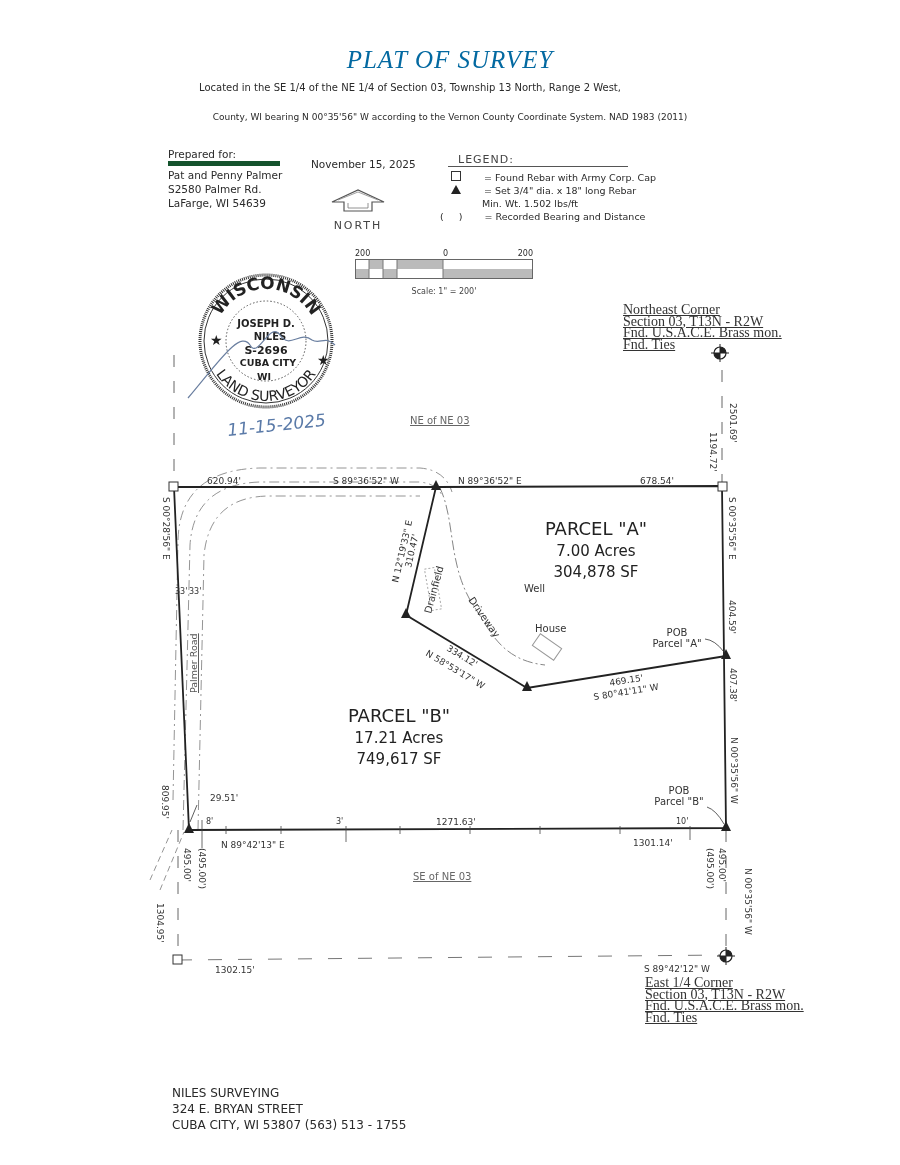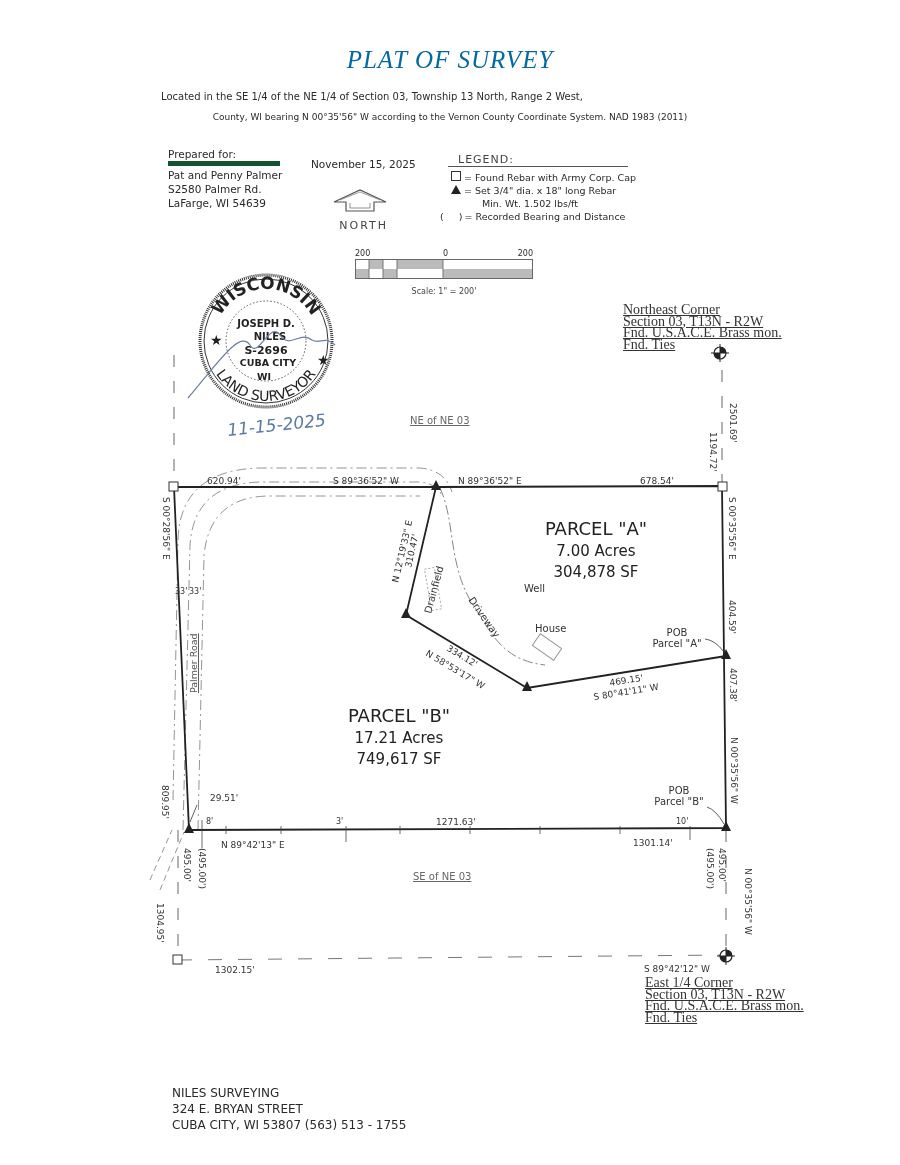--- a/index.html
+++ b/index.html
@@ -1,30 +1,30 @@
 <!DOCTYPE html>
 <html><head>
 <meta charset="utf-8">
 <style>
   html, body { margin: 0; padding: 0; background: #ffffff; }
   body { width: 900px; height: 1165px; position: relative; overflow: hidden; font-family: "DejaVu Sans", sans-serif; color: #2a2a2a; }
   .abs { position: absolute; }
   .title { left: 0; width: 900px; top: 46px; text-align: center; font-family: "Liberation Serif", serif; font-style: italic; font-size: 25px; letter-spacing: 1px; color: #0369a1; }
-  .loc { left: 0; width: 744px; top: 90px; text-align: center; font-size: 10px; line-height: 14px; }
+  .loc { left: 0; width: 744px; top: 81px; text-align: center; font-size: 10px; line-height: 14px; padding-left: 38px; }
   .bear { left: 0; width: 900px; top: 111px; text-align: center; font-size: 9px; line-height: 12px; }
   .prep { left: 168px; top: 147px; font-size: 10.5px; line-height: 14px; }
   .prep .hdr { border-bottom: 5px solid #14532d; display: inline-block; width: 112px; margin-bottom: 2px; }
   .date { left: 311px; top: 158px; font-size: 10.5px; }
   .legend { left: 448px; top: 153px; font-size: 9.5px; line-height: 13px; }
   .legend .lhdr { font-size: 11px; letter-spacing: 1px; border-bottom: 1px solid #555; width: 170px; padding-left: 10px; margin-bottom: 4px; color: #444; }
-  .legend .row { display: flex; align-items: center; }
+  .legend .row { display: flex; align-items: center; gap: 20px; }
   .legend .sym { width: 16px; display: inline-block; text-align: center; }
   .sq { display: inline-block; width: 8px; height: 8px; border: 1px solid #333; }
   .tri { display: inline-block; width: 0; height: 0; border-left: 5px solid transparent; border-right: 5px solid transparent; border-bottom: 9px solid #222; }
-  .north { left: 328px; top: 189px; width: 60px; text-align: right; }
+  .north { left: 328px; top: 189px; width: 60px; text-align: center; }
   .north .lbl { font-size: 11px; letter-spacing: 2px; color: #444; margin-top: 2px; }
   .scale { left: 355px; top: 249px; width: 178px; font-size: 8px; }
   .scale .ticks { display: flex; justify-content: space-between; position: relative; height: 10px; gap: 8px; }
   .scale .cap { text-align: center; margin-top: 6px; font-size: 8px; color: #444; }
   .corner-note { font-family: "Liberation Serif", serif; font-size: 14px; line-height: 11.5px; color: #333; text-decoration: underline; }
   .footer { left: 172px; top: 1085px; font-size: 12px; line-height: 16px; }
   .sheet { left: 633px; top: 1164px; font-size: 12px; }
   svg text { font-family: "DejaVu Sans", sans-serif; }
   .serif { font-family: "Liberation Serif", serif; }
 </style>

